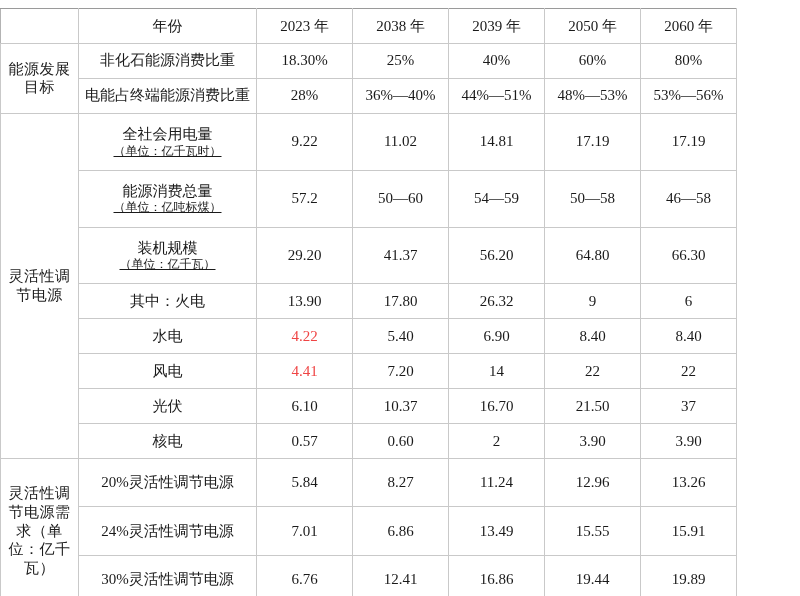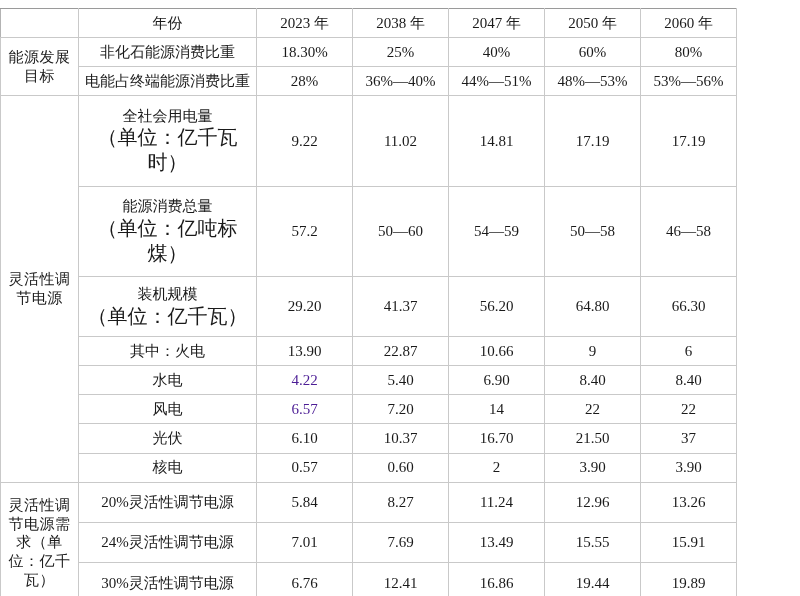--- a/index.html
+++ b/index.html
@@ -53,28 +53,29 @@
   .hdr {
     font-size: 15px;
     color: #1a1a1a;
   }
   .item-cell {
     font-size: 15px;
     line-height: 1.35;
   }
   .item-cell .sub {
     display: block;
-    font-size: 20px;
+    font-size: 12px;
+    text-decoration: underline;
   }
   .num {
     font-size: 15px;
     color: #1a1a1a;
   }
   .num.accent {
-    color: #4c1d95;
+    color: #ef4444;
   }
   .group-cell {
     font-size: 15px;
     line-height: 1.5;
     letter-spacing: 0.5px;
   }
   .empty-cell {
     border-left: 1px solid #b3b3b3 !important;
   }
   .thick-top {
@@ -94,21 +95,21 @@
       <col class="col-year">
       <col class="col-year">
       <col class="col-year">
     </colgroup>
     <tbody id="table-body">
         <tr>
           <td class="empty-cell thick-top"></td>
           <td class="hdr thick-top">年份</td>
           <td class="hdr thick-top">2023 年</td>
           <td class="hdr thick-top">2038 年</td>
-          <td class="hdr thick-top">2047 年</td>
+          <td class="hdr thick-top">2039 年</td>
           <td class="hdr thick-top">2050 年</td>
           <td class="hdr thick-top">2060 年</td>
         </tr>
         <tr>
           <td class="group-cell thick-top" rowspan="2">能源发展目标</td>
           <td class="item-cell thick-top"><span>非化石能源消费比重</span></td>
           <td class="num thick-top">18.30%</td>
           <td class="num thick-top">25%</td>
           <td class="num thick-top">40%</td>
           <td class="num thick-top">60%</td>
@@ -143,36 +144,36 @@
           <td class="item-cell"><span>装机规模</span><span class="sub">（单位：亿千瓦）</span></td>
           <td class="num">29.20</td>
           <td class="num">41.37</td>
           <td class="num">56.20</td>
           <td class="num">64.80</td>
           <td class="num">66.30</td>
         </tr>
         <tr>
           <td class="item-cell"><span>其中：火电</span></td>
           <td class="num">13.90</td>
-          <td class="num">22.87</td>
-          <td class="num">10.66</td>
+          <td class="num">17.80</td>
+          <td class="num">26.32</td>
           <td class="num">9</td>
           <td class="num">6</td>
         </tr>
         <tr>
           <td class="item-cell"><span>水电</span></td>
           <td class="num accent">4.22</td>
           <td class="num">5.40</td>
           <td class="num">6.90</td>
           <td class="num">8.40</td>
           <td class="num">8.40</td>
         </tr>
         <tr>
           <td class="item-cell"><span>风电</span></td>
-          <td class="num accent">6.57</td>
+          <td class="num accent">4.41</td>
           <td class="num">7.20</td>
           <td class="num">14</td>
           <td class="num">22</td>
           <td class="num">22</td>
         </tr>
         <tr>
           <td class="item-cell"><span>光伏</span></td>
           <td class="num">6.10</td>
           <td class="num">10.37</td>
           <td class="num">16.70</td>
@@ -192,21 +193,21 @@
           <td class="item-cell thick-top"><span>20%灵活性调节电源</span></td>
           <td class="num thick-top">5.84</td>
           <td class="num thick-top">8.27</td>
           <td class="num thick-top">11.24</td>
           <td class="num thick-top">12.96</td>
           <td class="num thick-top">13.26</td>
         </tr>
         <tr>
           <td class="item-cell"><span>24%灵活性调节电源</span></td>
           <td class="num">7.01</td>
-          <td class="num">7.69</td>
+          <td class="num">6.86</td>
           <td class="num">13.49</td>
           <td class="num">15.55</td>
           <td class="num">15.91</td>
         </tr>
         <tr>
           <td class="item-cell"><span>30%灵活性调节电源</span></td>
           <td class="num">6.76</td>
           <td class="num">12.41</td>
           <td class="num">16.86</td>
           <td class="num">19.44</td>

